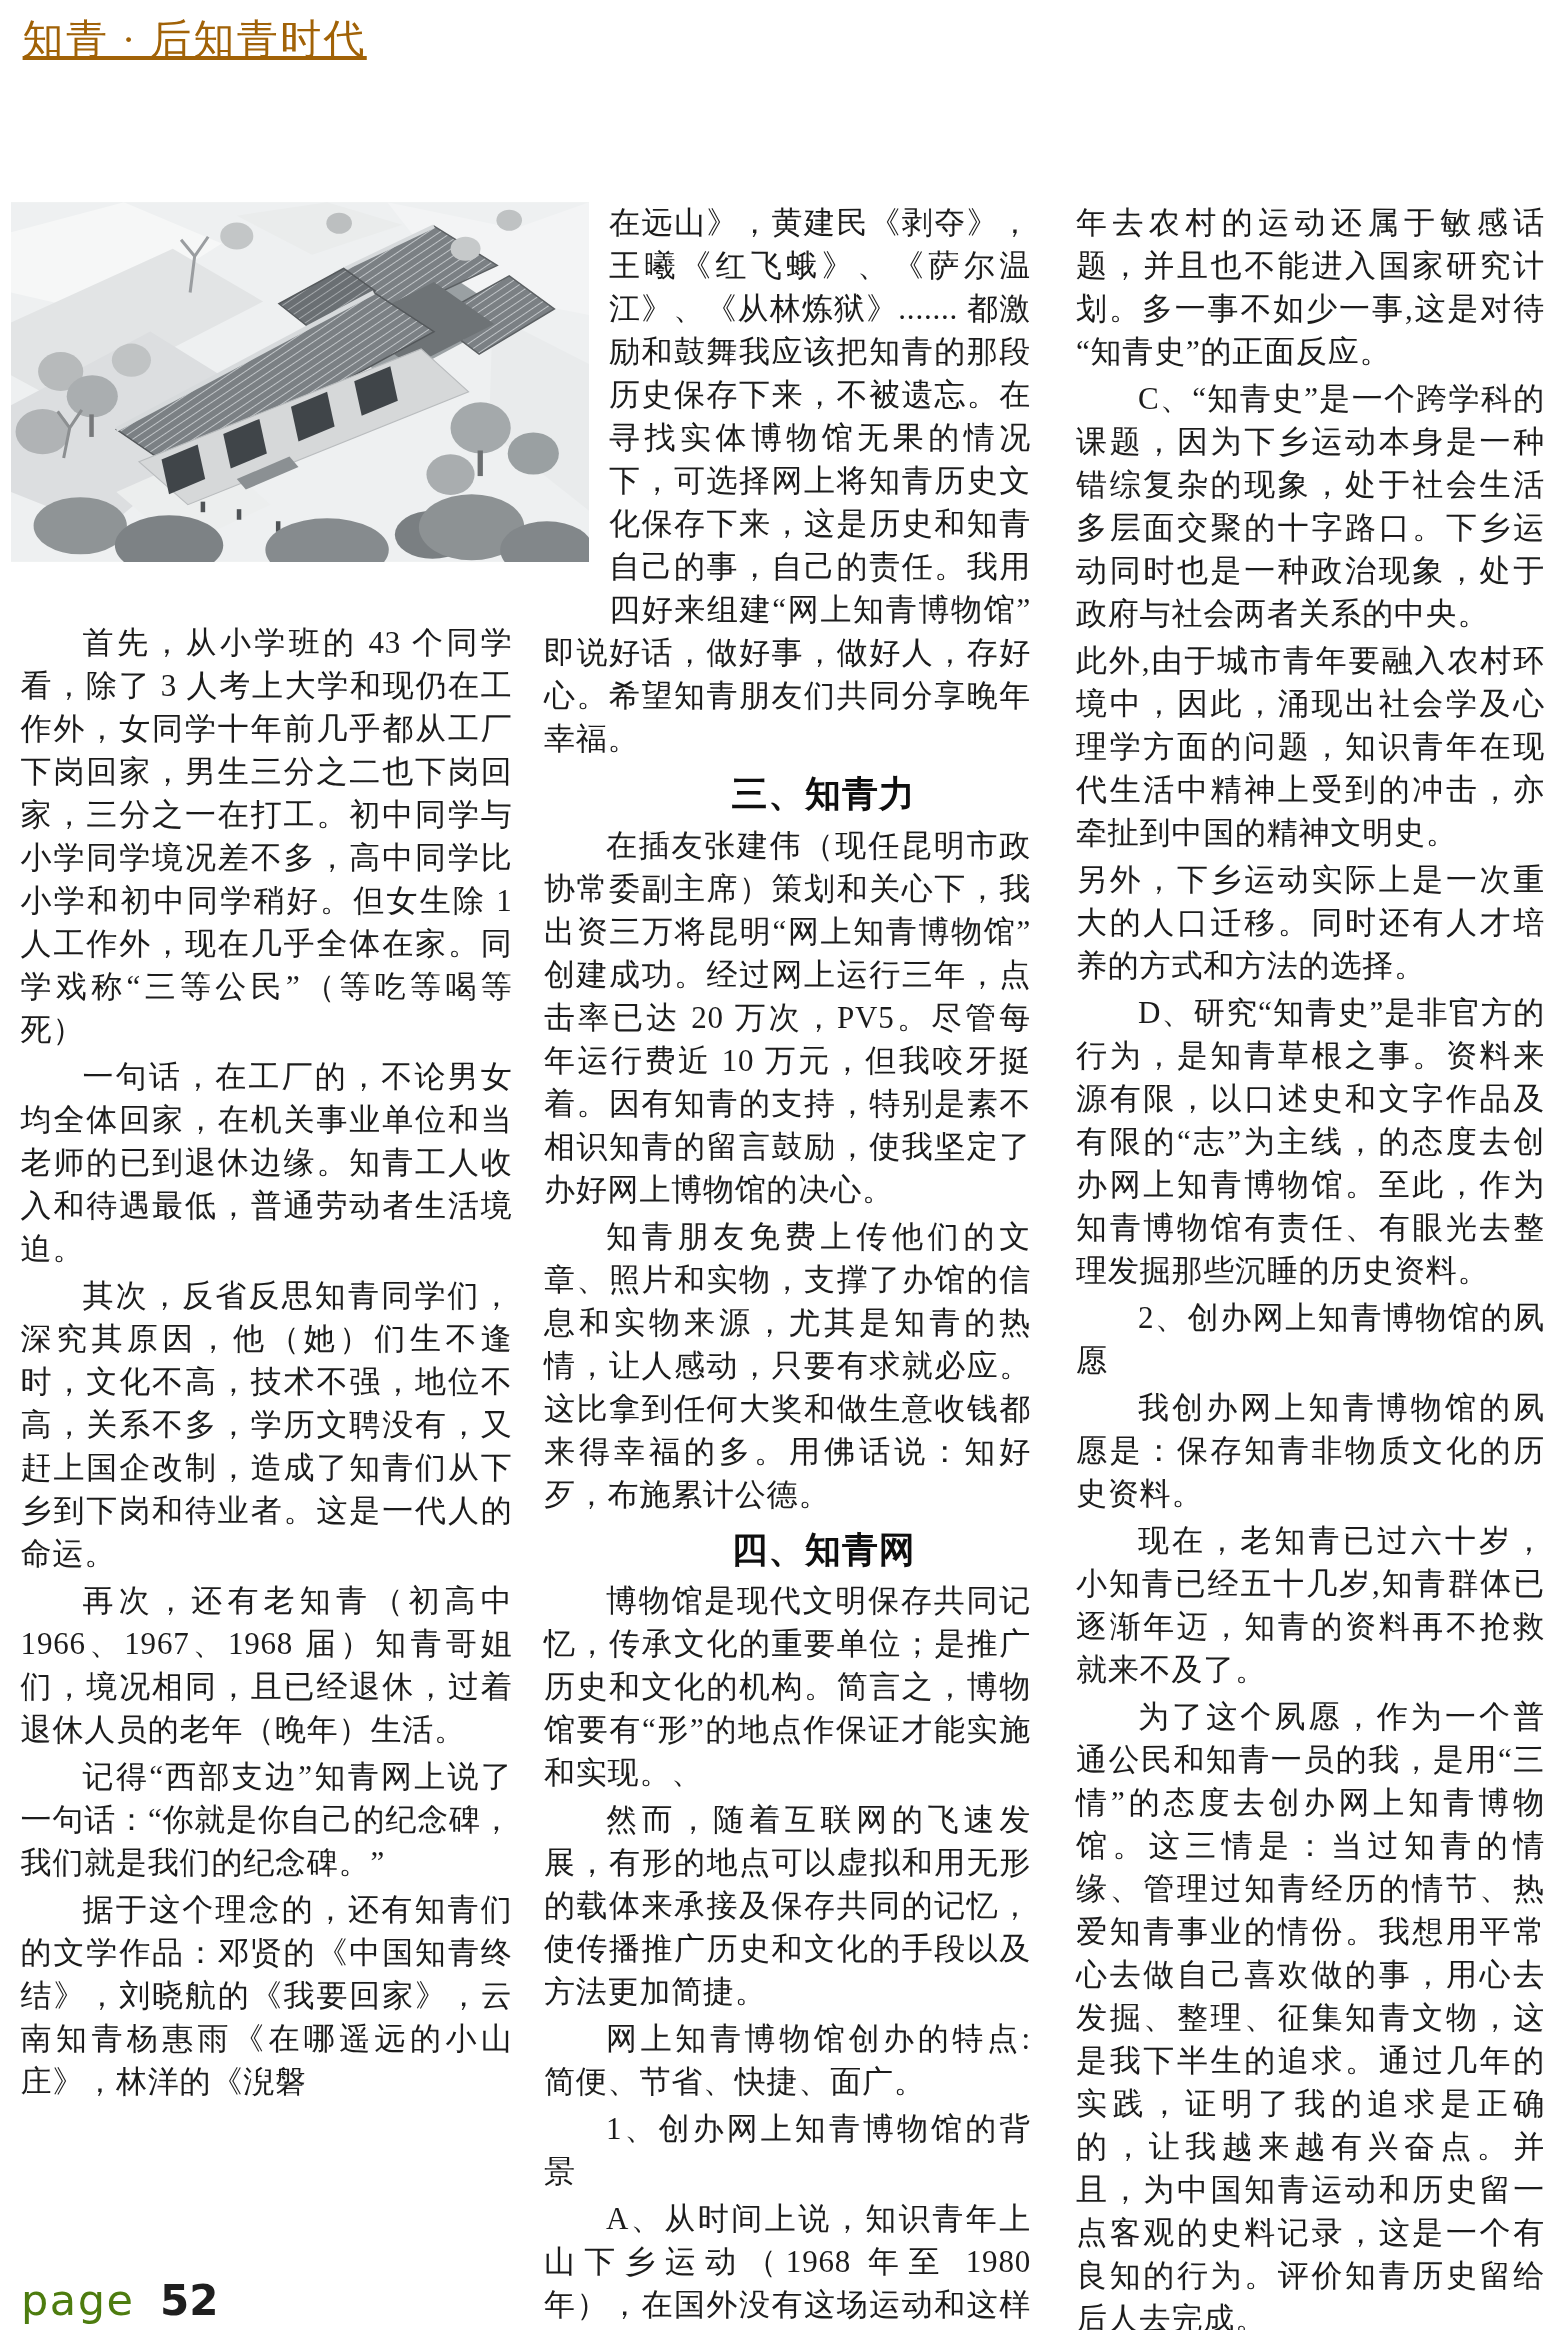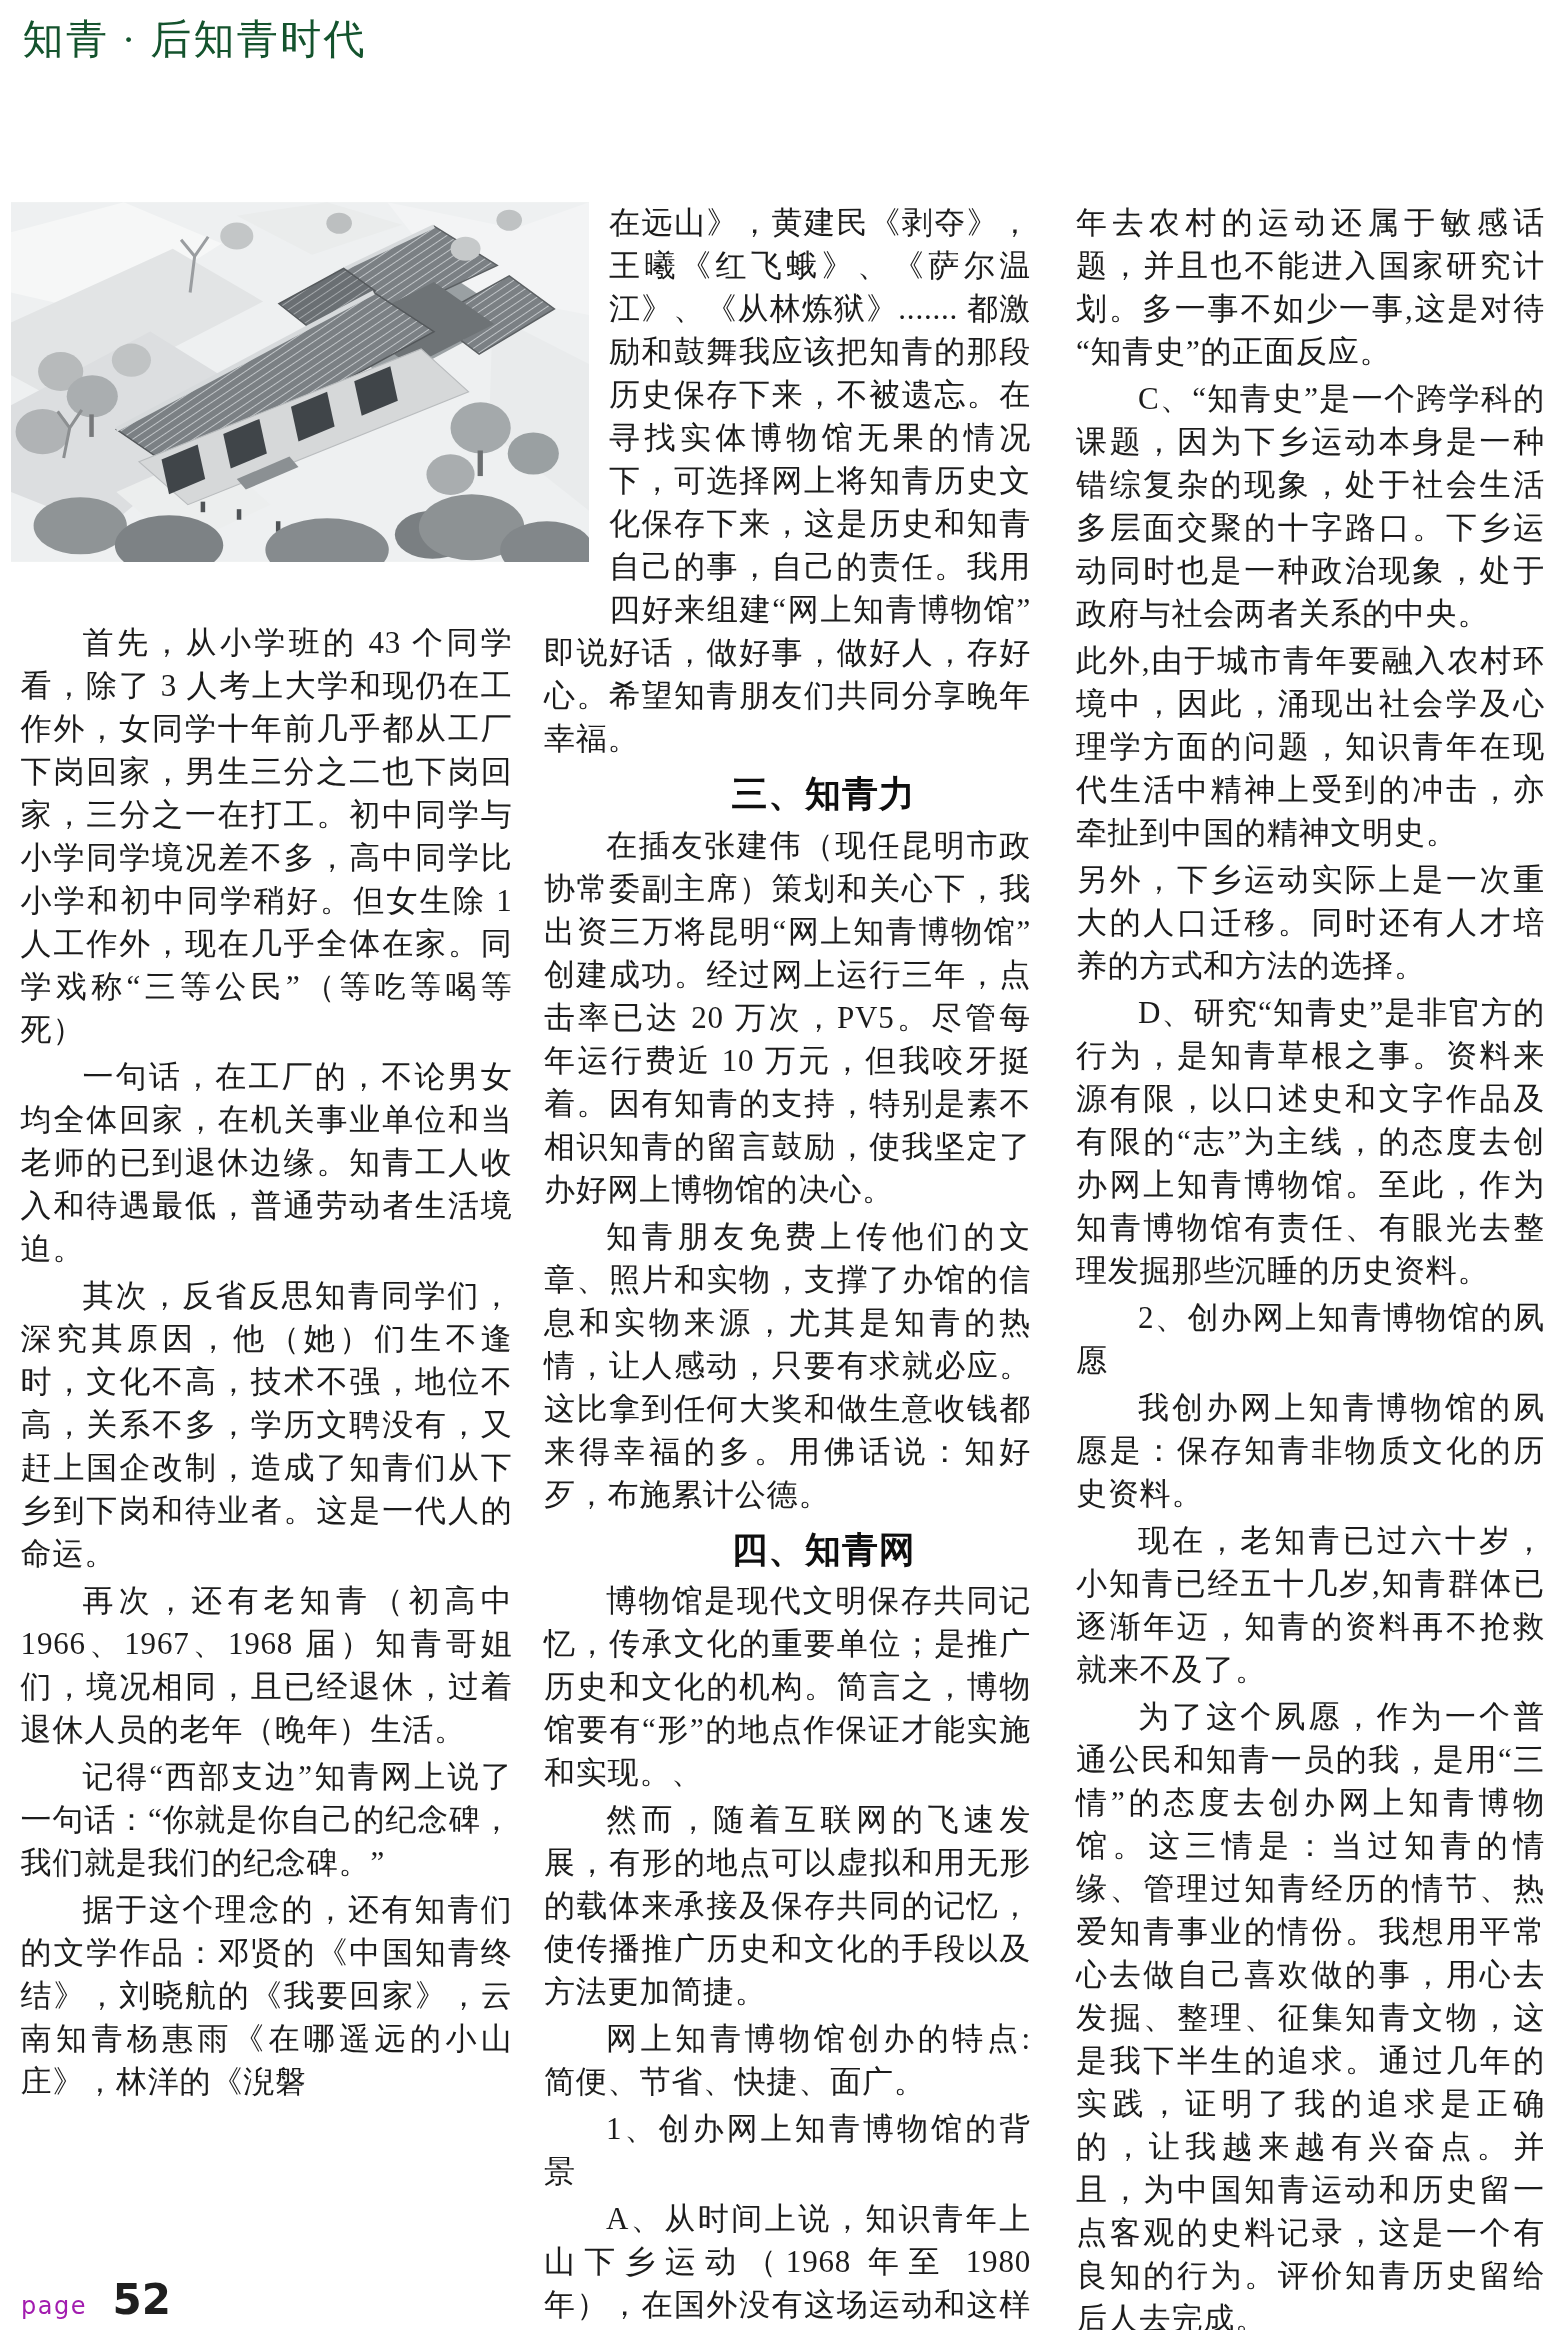--- a/index.html
+++ b/index.html
@@ -2,42 +2,43 @@
 <html lang="zh" style="font-size:12px"><head>
 <meta charset="utf-8">
 <style>
   html,body{margin:0;padding:0;}
   body{
     width:1564px;height:2330px;background:#ffffff;position:relative;overflow:hidden;
     font-family:"Liberation Serif","DejaVu Serif",serif;color:#1b1b1b;
   }
   .page{position:absolute;inset:0;background:#fff;}
   .header{
-    position:absolute;left:22.6px;top:12px;font-size:41px;letter-spacing:2.3px;color:#14532d;
+    position:absolute;left:22.6px;top:12px;font-size:41px;letter-spacing:2.3px;color:#a16207;
     font-family:"Liberation Serif","DejaVu Serif",serif;
+    text-decoration:underline;
   }
   .illustration{position:absolute;left:10.5px;top:202px;width:578px;height:360px;}
   .illustration svg{display:block;width:100%;height:100%;}
   .col{
     position:absolute;font-size:31px;line-height:43px;text-align:justify;
     letter-spacing:0.8px;color:#1c1c1c;
   }
   .col p{margin:4px;text-indent:2em;}
   .col p.noindent{text-indent:0;}
   .col-left{left:16.6px;top:617px;width:500px;}
   .col-mid{left:540px;top:197px;width:495px;}
   .col-right{left:1072px;top:197px;width:477px;}
   .wrap-spacer{float:left;width:69px;height:406px;}
   h2.cn-heading{
     font-family:"DejaVu Sans","Liberation Sans",sans-serif;font-weight:bold;
     font-size:36px;line-height:44px;margin:12px 0 7.5px 0;text-indent:2em;color:#0f0f0f;
     text-align:center;
   }
   .footer{position:absolute;left:21px;top:2275px;font-family:"DejaVu Sans","Liberation Sans",sans-serif;}
-  .footer .flabel{font-size:24px;color:#a21caf;letter-spacing:1.5px;}
+  .footer .flabel{font-size:43px;color:#4d7c0f;letter-spacing:1.5px;}
   .footer .fnum{font-size:42px;font-weight:bold;color:#1f1f1f;margin-left:25.6px;}
 </style>
 </head>
 <body>
 
 <div class="page">
 
   <div class="header">知青 · 后知青时代</div>
 
   <div class="illustration">

